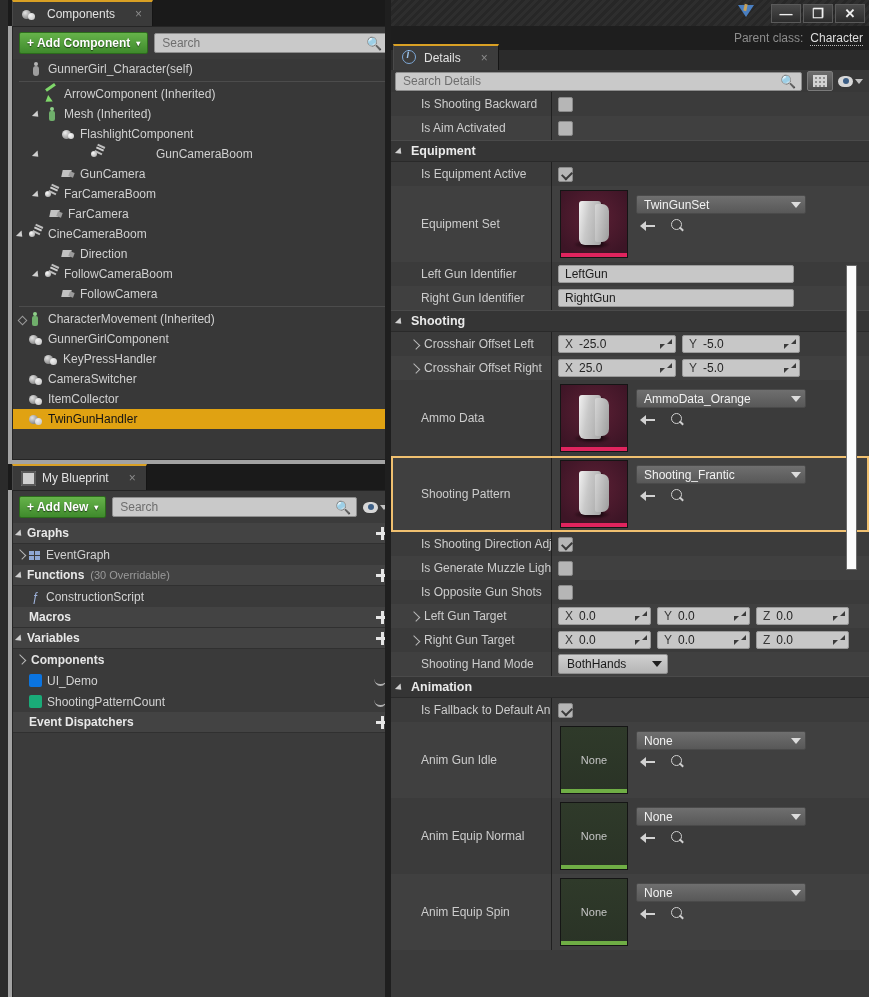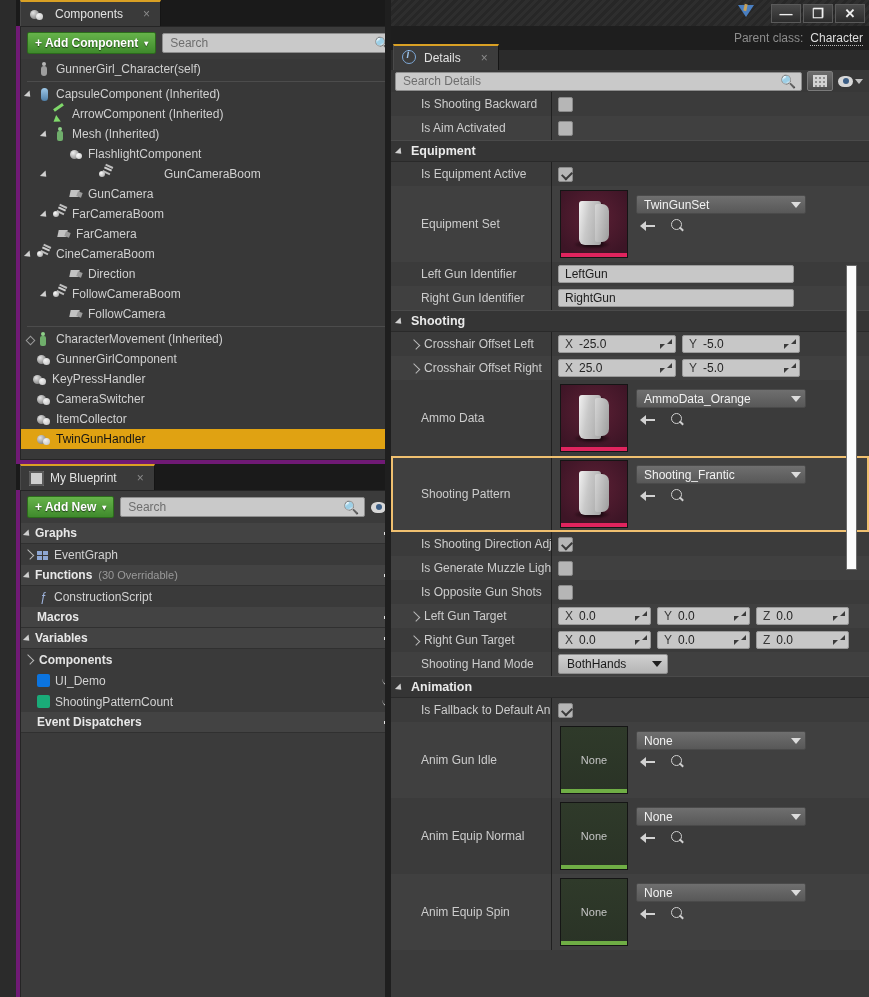--- a/index.html
+++ b/index.html
@@ -6,21 +6,21 @@
   html,body{
     width:869px; height:997px; overflow:hidden;
     background:#2b2b2b;
     font-family:"Liberation Sans", sans-serif;
     font-size:12px; color:#c8c8c8;
     -webkit-font-smoothing:antialiased;
   }
   #root{position:relative;width:869px;height:997px;}
 
   
-  #left{position:absolute;left:16px;top:0;width:391px;height:997px;background:#701a75;}
+  #left{position:absolute;left:8px;top:0;width:391px;height:997px;background:#a3a3a3;}
 
   .panel-tabstrip{position:relative;height:26px;background:#1a1a1a;}
   .tab{
     position:absolute;left:4px;top:0;height:26px;
     display:flex;align-items:center;gap:6px;
     padding:0 10px 0 8px;
     background:#3a3a3a;
     border-top:2px solid #d9a024;
     border-left:1px solid #4a4a4a;border-right:1px solid #151515;
     color:#e2e2e2;font-size:12px;
@@ -200,25 +200,20 @@
         <span class="sicon">🔍</span>
       </div>
     </div>
     <div class="treearea" id="comp-tree" style="height:400px;">
           <div class="trow" style="padding-left: 4px;">
             <span class="arrow "></span>
             <span class="ci ic-person"></span>
             <span>GunnerGirl_Character(self)</span>
           </div>
           <div class="sep-line"></div>
-          <div class="trow" style="padding-left: 4px;">
-            <span class="arrow down"></span>
-            <span class="ci ic-capsule"></span>
-            <span>CapsuleComponent (Inherited)</span>
-          </div>
           <div class="trow" style="padding-left: 20px;">
             <span class="arrow "></span>
             <span class="ci ic-arrow"></span>
             <span>ArrowComponent (Inherited)</span>
           </div>
           <div class="trow" style="padding-left: 20px;">
             <span class="arrow down"></span>
             <span class="ci ic-mesh"></span>
             <span>Mesh (Inherited)</span>
           </div>
@@ -271,21 +266,21 @@
           <div class="trow" style="padding-left: 4px;">
             <span class="arrow dot"></span>
             <span class="ci ic-charmv"></span>
             <span>CharacterMovement (Inherited)</span>
           </div>
           <div class="trow" style="padding-left: 4px;">
             <span class="arrow "></span>
             <span class="ci ic-gear2"></span>
             <span>GunnerGirlComponent</span>
           </div>
-          <div class="trow" style="padding-left: 0;">
+          <div class="trow" style="padding-left: 19px;">
             <span class="arrow "></span>
             <span class="ci ic-gear2"></span>
             <span>KeyPressHandler</span>
           </div>
           <div class="trow" style="padding-left: 4px;">
             <span class="arrow "></span>
             <span class="ci ic-gear2"></span>
             <span>CameraSwitcher</span>
           </div>
           <div class="trow" style="padding-left: 4px;">

